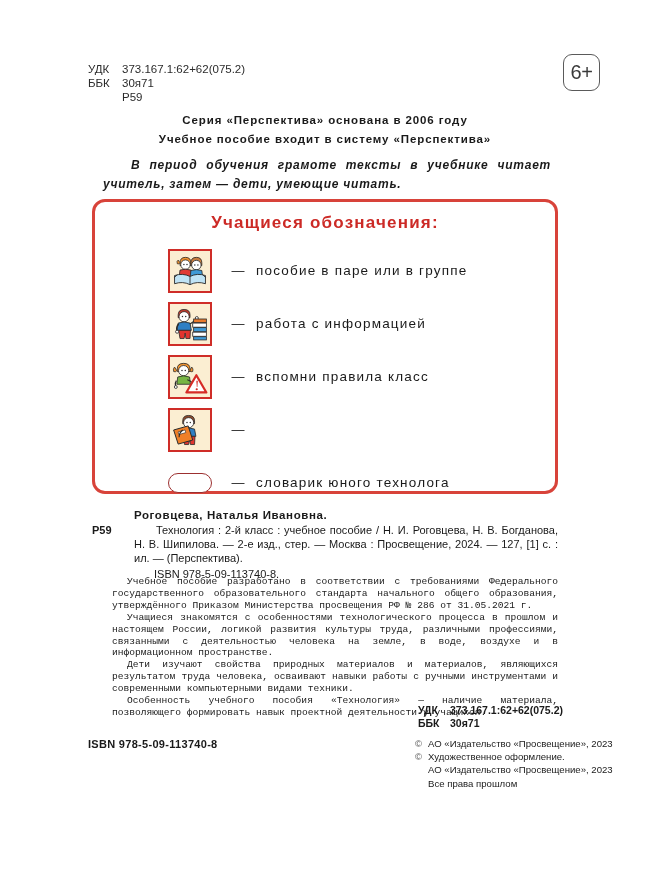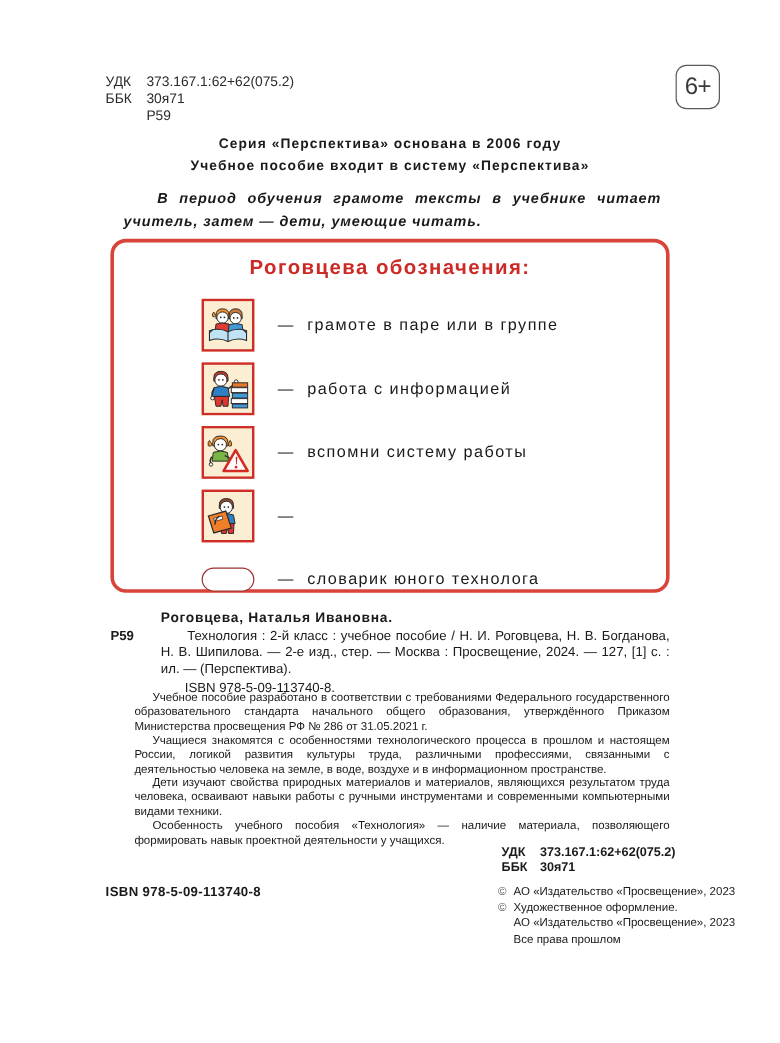--- a/index.html
+++ b/index.html
@@ -199,20 +199,21 @@
     width: 446px;
     font-size: 9.6px;
     line-height: 11.9px;
     text-align: justify;
     text-justify: inter-word;
     color: #1a1a1a;
   }
   .paras p {
     margin: 0 0 0 0;
     text-indent: 15px;
+    font-family: Liberation Mono, monospace;
   }
 
   
   .footer-classif {
     position: absolute;
     left: 418px;
     top: 700px;
     font-size: 10.5px;
     font-weight: bold;
     line-height: 12.5px;
@@ -265,21 +266,21 @@
 
   <div class="series-line series-1">Серия «Перспектива» основана в 2006 году</div>
   <div class="series-line series-2">Учебное пособие входит в систему «Перспектива»</div>
 
   <div class="note">
     <span class="indent">В период обучения грамоте тексты в учебнике читает учитель,</span>
     <span>затем — дети, умеющие читать.</span>
   </div>
 
   <div class="legend-box">
-    <div class="legend-title">Роговцева обозначения:</div>
+    <div class="legend-title">Учащиеся обозначения:</div>
 
     <div class="legend-rows">
 
       <div class="legend-row">
         <span class="legend-icon">
           <svg viewBox="0 0 44 44" xmlns="http://www.w3.org/2000/svg">
             <rect x="0" y="0" width="44" height="44" fill="#fbeed2"></rect>
 
             <path d="M11 13 q0-6 6-6 q6 0 6 6 l0 3 l-12 0 z" fill="#f0922e" stroke="#2a2a2a" stroke-width="0.9"></path>
             <path d="M9 10 q-2 1 -1 4 q2 1 3-1 z" fill="#f0922e" stroke="#2a2a2a" stroke-width="0.8"></path>
@@ -299,21 +300,21 @@
             <path d="M23 21.5 q6-2 12 0 l1 8 l-14 0 z" fill="#3f9ad6" stroke="#2a2a2a" stroke-width="0.9"></path>
 
             <path d="M5 27 q9-3 17 1 q8-4 17-1 l0 9 q-9-3 -17 1 q-8-4 -17-1 z" fill="#bfe3f5" stroke="#2a2a2a" stroke-width="1"></path>
             <line x1="22" y1="28" x2="22" y2="37" stroke="#2a2a2a" stroke-width="1"></line>
 
             <path d="M8 26 l-3 3" stroke="#2a2a2a" stroke-width="1" fill="none"></path>
             <path d="M36 26 l3 3" stroke="#2a2a2a" stroke-width="1" fill="none"></path>
           </svg>
         </span>
         <span class="legend-dash">—</span>
-        <span class="legend-label">грамоте в паре или в группе</span>
+        <span class="legend-label">пособие в паре или в группе</span>
       </div>
 
       <div class="legend-row">
         <span class="legend-icon">
           <svg viewBox="0 0 44 44" xmlns="http://www.w3.org/2000/svg">
             <rect x="0" y="0" width="44" height="44" fill="#fbeed2"></rect>
 
             <path d="M9 12 q0-6 6.5-6 q6.5 0 6.5 6 l0 3 l-13 0 z" fill="#c0392b" stroke="#2a2a2a" stroke-width="0.9"></path>
 
             <circle cx="15.5" cy="14" r="5.6" fill="#ffffff" stroke="#2a2a2a" stroke-width="0.9"></circle>
@@ -360,21 +361,21 @@
             <path d="M19 25 q4 1 6 4" stroke="#2a2a2a" stroke-width="1.3" fill="none"></path>
             <path d="M7 26 q-2 3 -1 6" stroke="#2a2a2a" stroke-width="1.3" fill="none"></path>
             <circle cx="6.4" cy="33" r="1.6" fill="#ffffff" stroke="#2a2a2a" stroke-width="0.9"></circle>
 
             <path d="M29 20 L40 39 L18 39 Z" fill="#ffffff" stroke="#d62b25" stroke-width="2.4" stroke-linejoin="round"></path>
             <path d="M29 26 l1.6 0 l-0.5 7 l-0.6 0 z" fill="#d62b25"></path>
             <circle cx="29.4" cy="35.5" r="1.2" fill="#d62b25"></circle>
           </svg>
         </span>
         <span class="legend-dash">—</span>
-        <span class="legend-label">вспомни систему работы</span>
+        <span class="legend-label">вспомни правила класс</span>
       </div>
 
       <div class="legend-row">
         <span class="legend-icon">
           <svg viewBox="0 0 44 44" xmlns="http://www.w3.org/2000/svg">
             <rect x="0" y="0" width="44" height="44" fill="#fbeed2"></rect>
 
             <path d="M14 12 q0-6 6.5-6 q6.5 0 6.5 6 l0 3 l-13 0 z" fill="#8e4b2e" stroke="#2a2a2a" stroke-width="0.9"></path>
 
             <circle cx="20.5" cy="14" r="5.6" fill="#ffffff" stroke="#2a2a2a" stroke-width="0.9"></circle>

